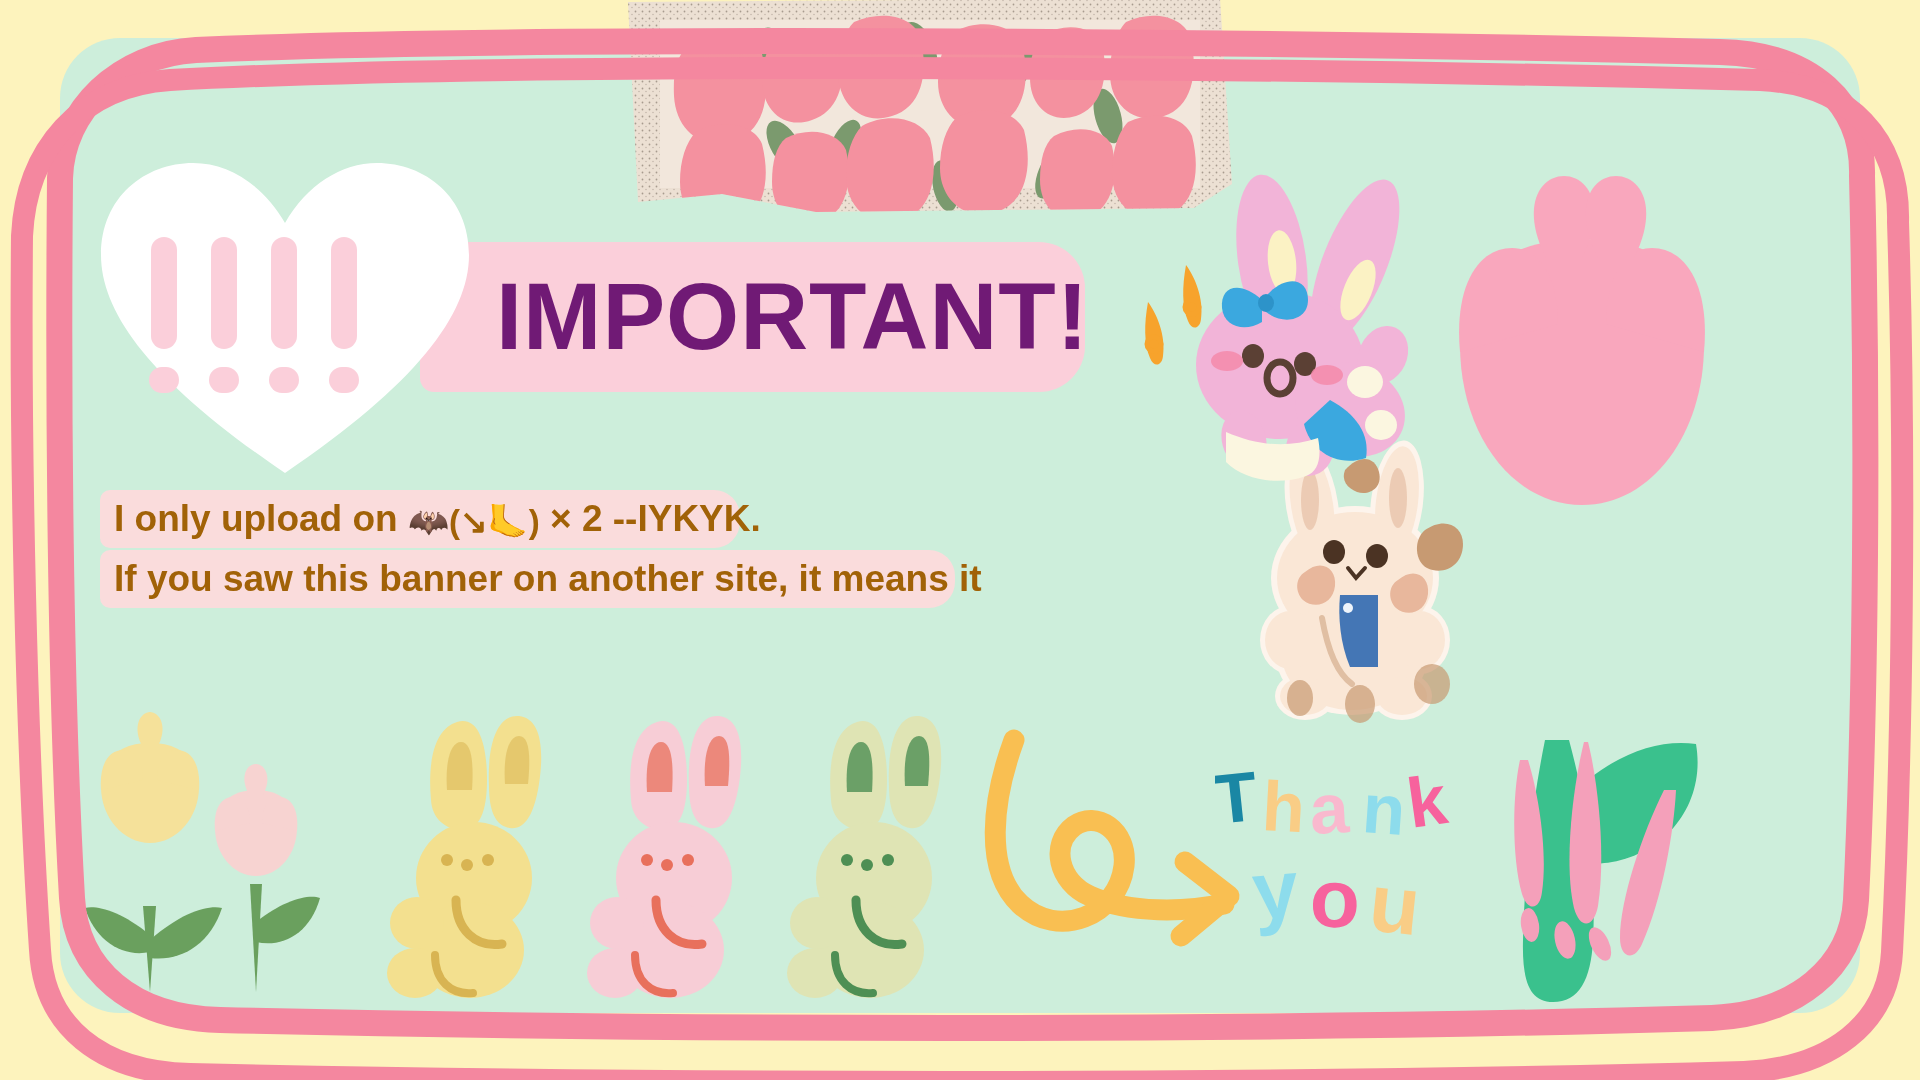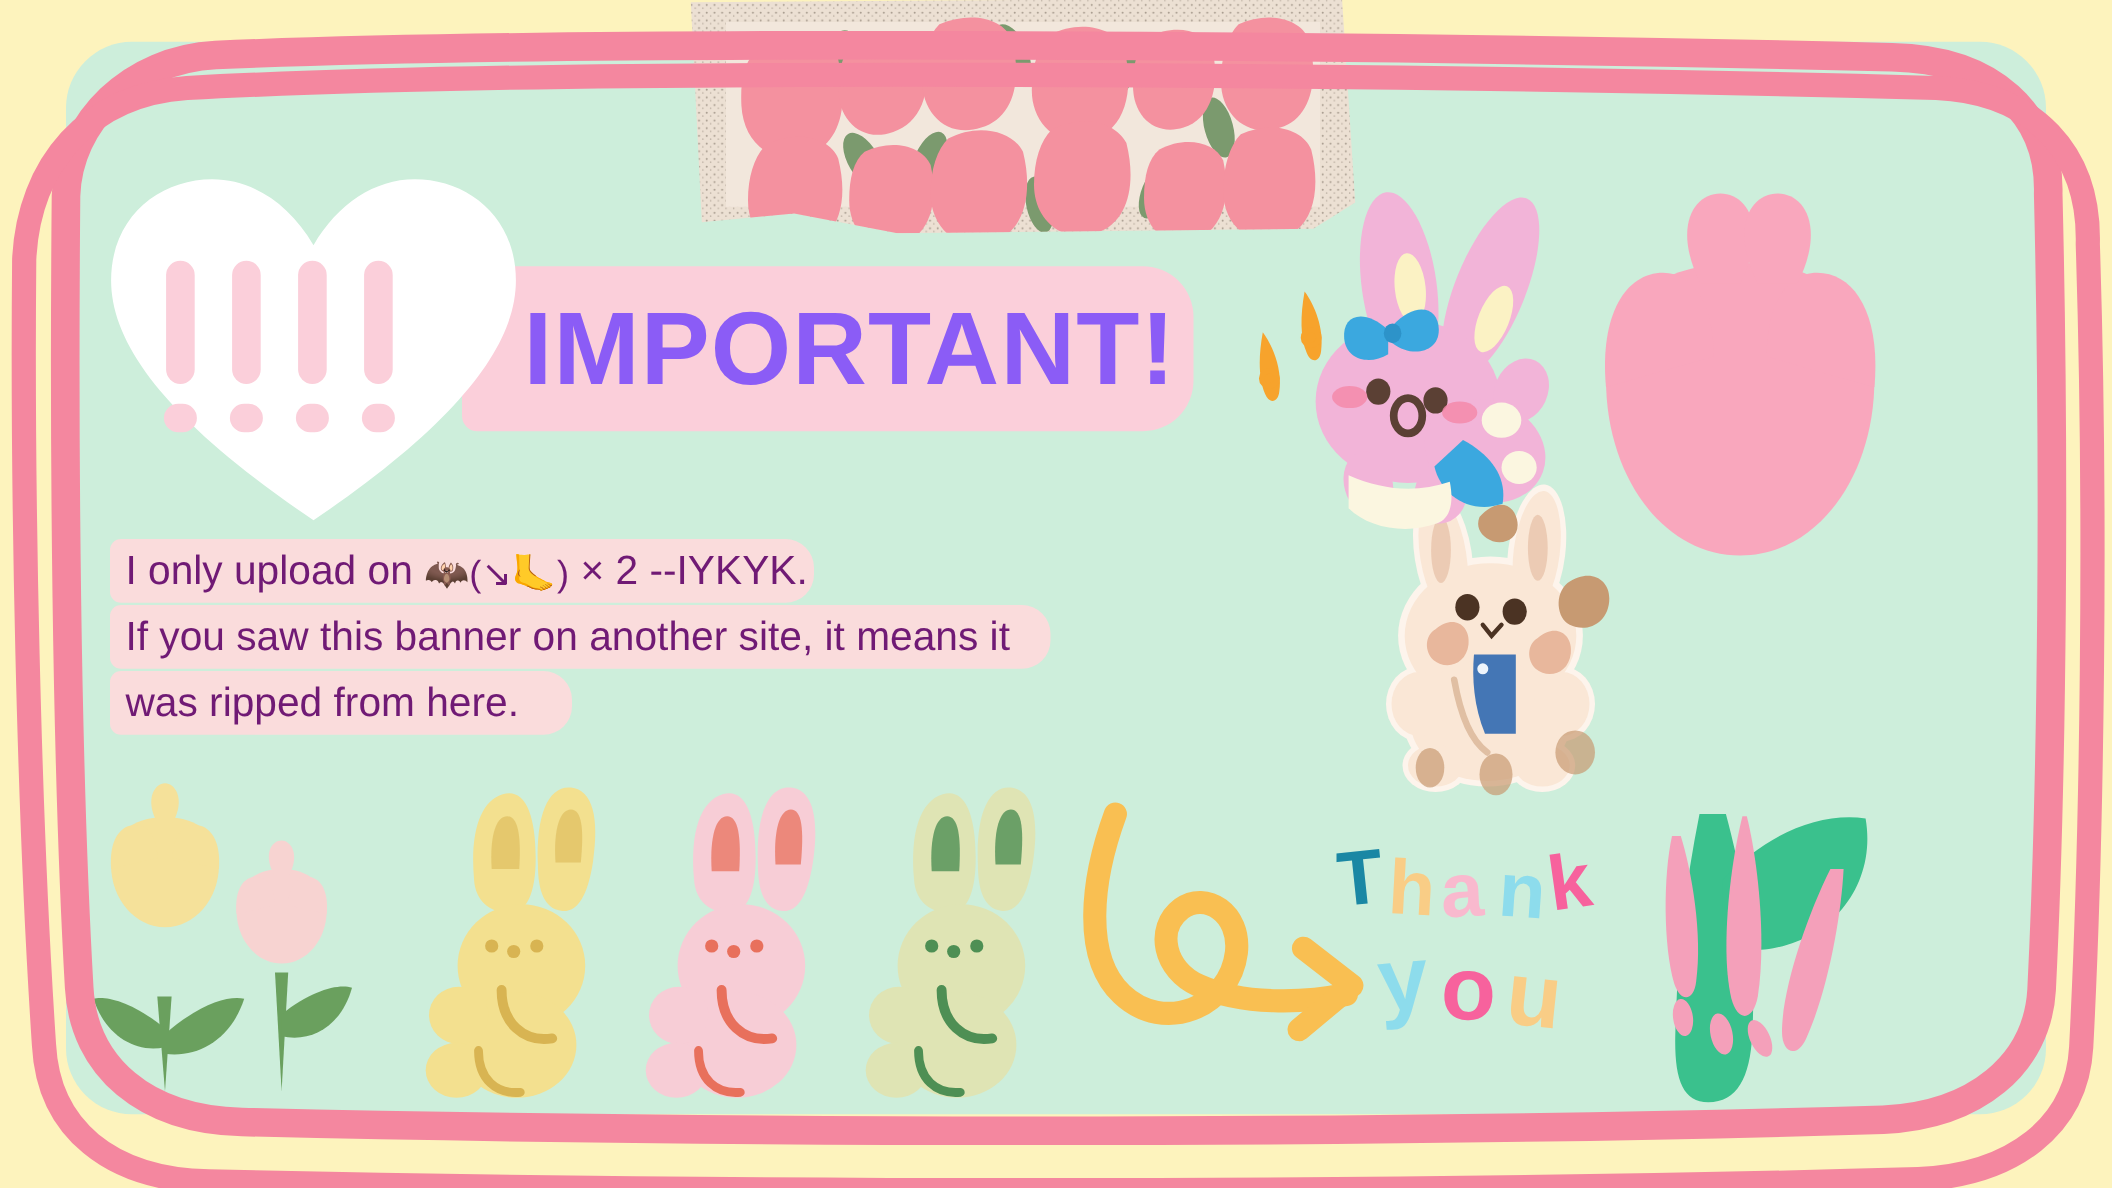--- a/index.html
+++ b/index.html
@@ -25,37 +25,37 @@
 
   
   .heart-wrap{position:absolute;left:95px;top:155px;width:380px;height:330px;z-index:12;}
 
   
   .imp-banner{
     position:absolute;left:420px;top:242px;width:665px;height:150px;
     background:#fbcfda;border-radius:14px 46px 46px 14px;z-index:11;
   }
   .imp-text{
-    position:absolute;left:476px;top:262px;z-index:14;
+    position:absolute;left:496px;top:262px;z-index:14;
     font-size:94px;font-weight:bold;letter-spacing:1px;
-    color:#8b5cf6;font-family:"Liberation Sans", sans-serif;
+    color:#701a75;font-family:"Liberation Sans", sans-serif;
     line-height:110px;white-space:nowrap;
   }
 
   
   .para{position:absolute;left:100px;top:490px;z-index:13;}
   .pline{position:relative;height:58px;margin-bottom:2px;}
   .hl{
     position:absolute;left:0;top:0;height:58px;
     background:#fadcdc;border-radius:10px 26px 26px 10px;z-index:1;
   }
   .ptxt{
     position:relative;z-index:2;display:inline-block;
     padding:0 14px;line-height:58px;
-    font-size:37px;font-weight:normal;color:#701a75;
+    font-size:37px;font-weight:bold;color:#a16207;
     white-space:nowrap;font-family:"Liberation Sans", sans-serif;
   }
   .emoji{font-size:33px;vertical-align:-2px;}
 
   
   .deco{position:absolute;z-index:10;}
 
   .thankyou{position:absolute;left:1215px;top:760px;width:300px;height:195px;z-index:19;}
 </style>
 </head>
@@ -292,24 +292,20 @@
     <div class="pline">
       <div class="hl" style="width:640px;"></div>
       <span class="ptxt"><span>I only upload on </span><span class="emoji">🦇(↘🦶)</span><span> × 2 --IYKYK.</span></span>
     </div>
 
     <div class="pline">
       <div class="hl" style="width:855px;"></div>
       <span class="ptxt">If you saw this banner on another site, it means it</span>
     </div>
 
-    <div class="pline">
-      <div class="hl" style="width:420px;"></div>
-      <span class="ptxt">was ripped from here.</span>
-    </div>
 
   </div>
 
   <svg class="thankyou" viewBox="0 0 300 195">
     <g font-family="'Liberation Sans', sans-serif" font-weight="bold" font-size="70">
       <text x="2" y="64" fill="#1a87a4" transform="rotate(-6 2 64)">T</text>
       <text x="46" y="70" fill="#f9cd86" transform="rotate(3 46 70)">h</text>
       <text x="96" y="74" fill="#f9b9ce" transform="rotate(-3 96 74)">a</text>
       <text x="146" y="72" fill="#8ddcec" transform="rotate(4 146 72)">n</text>
       <text x="196" y="68" fill="#f7629d" transform="rotate(-8 196 68)">k</text>

